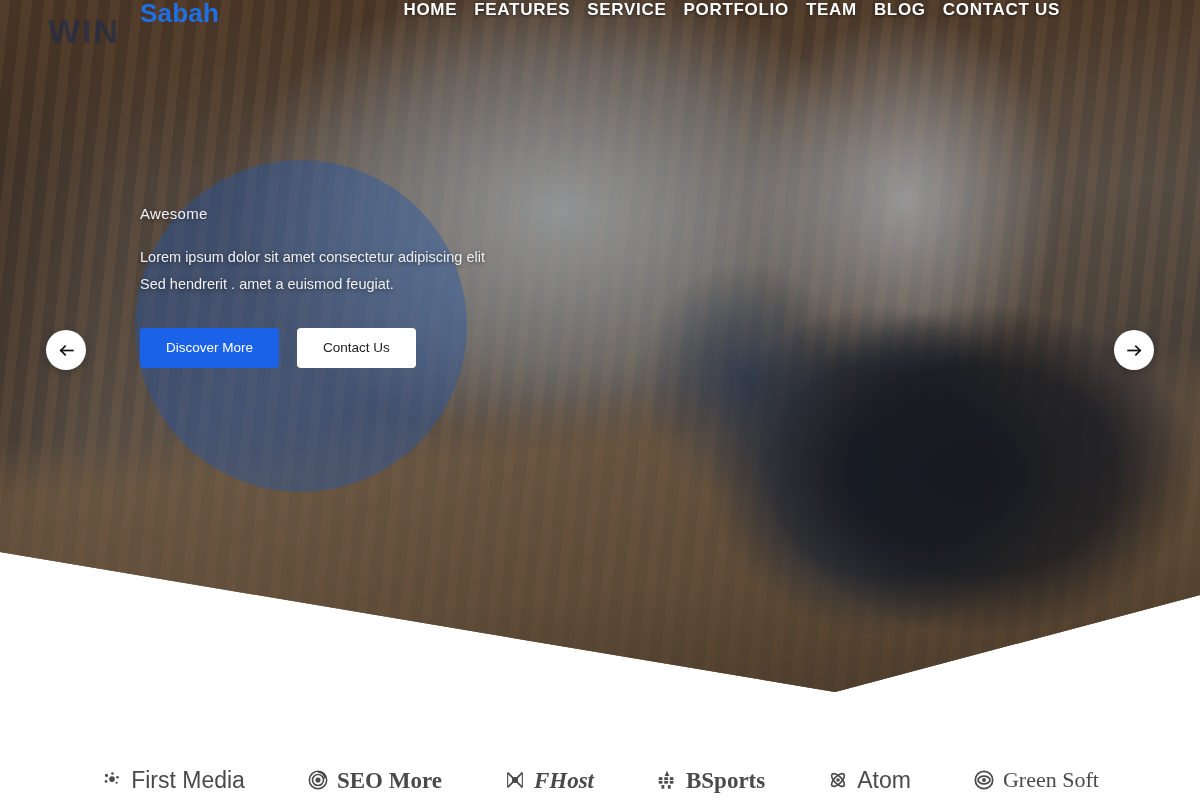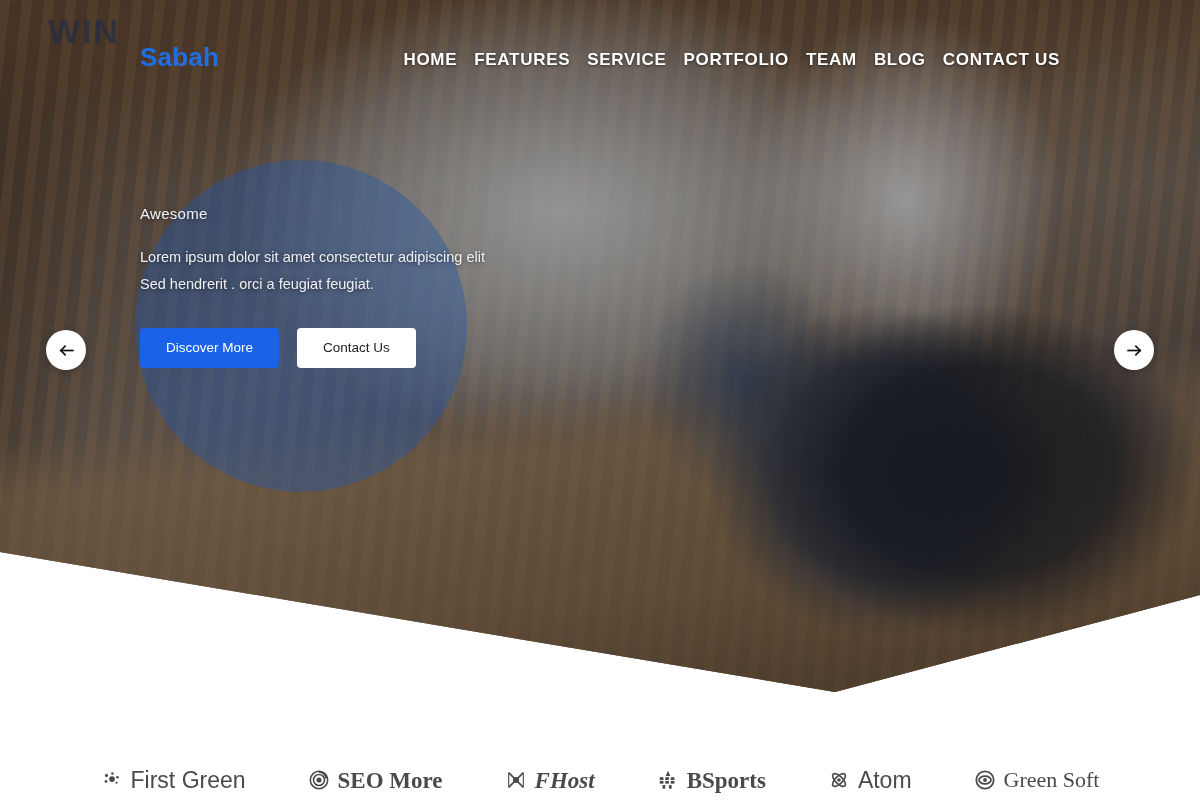--- a/index.html
+++ b/index.html
@@ -52,21 +52,21 @@
   
   .bg-sign {
     position:absolute; left:48px; top:12px;
     font-size:34px; font-weight:700; letter-spacing:2px;
     color:rgba(24,42,80,.55); font-family:"Liberation Sans", sans-serif;
   }
 
   
   .header {
     position:absolute; left:0; top:0; width:1200px; height:70px;
-    display:flex; align-items:flex-end; z-index:40;
+    display:flex; align-items:flex-start; z-index:40;
   }
   .logo {
     margin-left:140px; font-size:26px; font-weight:700; color:#1f6fe5;
     letter-spacing:.2px; line-height:1; cursor:pointer;
   }
   .nav { margin-left:auto; margin-right:140px; display:flex; align-items:center; gap:17px; }
   .nav-item {
     color:#ffffff; font-size:17px; font-weight:700; letter-spacing:.7px;
     text-transform:uppercase; white-space:nowrap; cursor:pointer;
     text-shadow:0 1px 3px rgba(0,0,0,.55);
@@ -143,21 +143,21 @@
       <span class="nav-item">TEAM</span>
       <span class="nav-item">BLOG</span>
       <span class="nav-item">CONTACT US</span>
     </nav>
   </div>
 
   <div class="hero-content">
     <div class="eyebrow">Awesome</div>
     <p class="hero-desc">
       <span>Lorem ipsum dolor sit amet consectetur adipiscing elit</span><br>
-      <span>Sed hendrerit . orci a feugiat feugiat.</span>
+      <span>Sed hendrerit . amet a euismod feugiat.</span>
     </p>
     <div class="hero-actions">
       <button class="btn btn-primary">Discover More</button>
       <button class="btn btn-secondary">Contact Us</button>
     </div>
   </div>
 
   <button class="arrow arrow-prev">
     <span>
       <svg viewBox="0 0 24 24" fill="none" stroke="#111" stroke-width="2.4" stroke-linecap="square">
@@ -181,21 +181,21 @@
       <span class="brand-mark">
         <svg viewBox="0 0 24 24" fill="#4a4a4a">
           <circle cx="6" cy="7" r="1.7"></circle>
             <circle cx="12.5" cy="5" r="1.4"></circle>
           <circle cx="12" cy="11" r="3.1"></circle>
             <circle cx="5.5" cy="13.5" r="1.5"></circle>
           <circle cx="18" cy="9" r="1.4"></circle>
             <circle cx="17" cy="15" r="1.2"></circle>
         </svg>
       </span>
-      <span class="brand-name">First Green</span>
+      <span class="brand-name">First Media</span>
     </div>
 
     <div class="brand">
       <span class="brand-mark">
         <svg viewBox="0 0 24 24" fill="none" stroke="#4a4a4a" stroke-width="1.7">
           <circle cx="12" cy="12" r="9.5"></circle>
             <circle cx="12" cy="12" r="6"></circle>
             <circle cx="12" cy="12" r="2.8" fill="#4a4a4a" stroke="none"></circle>
           <path d="M12 3 A9 9 0 0 1 20 10" stroke-width="2.4"></path>
         </svg>

